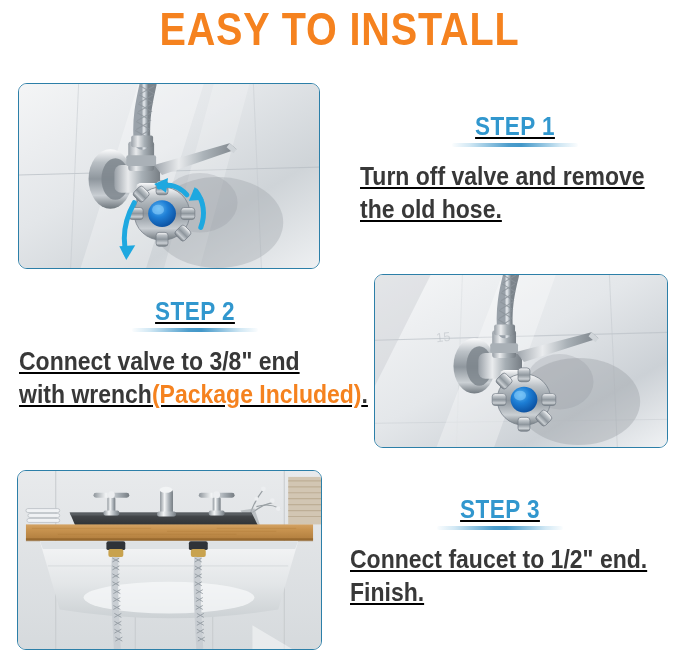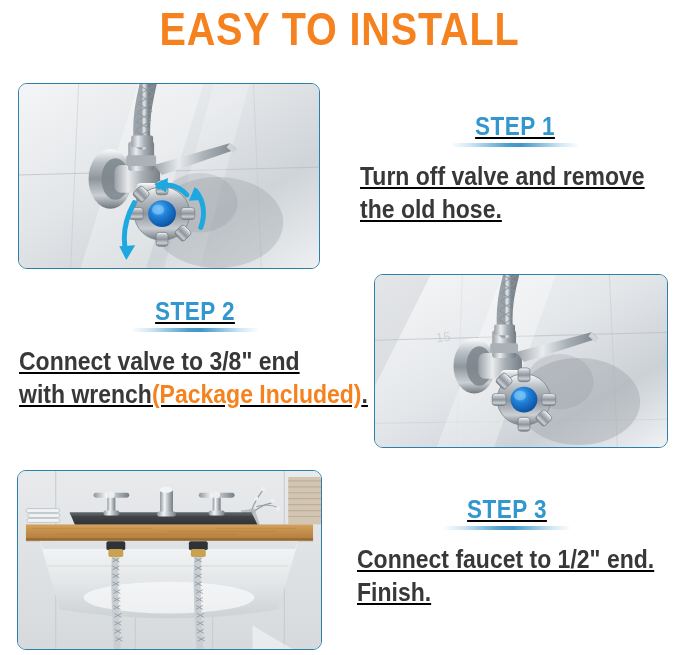--- a/index.html
+++ b/index.html
@@ -440,20 +440,20 @@
   <div class="step-label">STEP 2</div>
   <div class="step-rule" style="width:126px;"></div>
   <div style="margin-top:13px; padding-left:4px;">
     <div class="step-body">Connect valve to 3/8" end</div>
     <div class="step-body">
       <span>with wrench</span><span class="hl-orange">(Package Included)</span><span>.</span>
     </div>
   </div>
 </div>
 
-<div class="step-block" style="left:347px; top:495px; width:320px;">
+<div class="step-block" style="left:340px; top:495px; width:320px;">
   <div class="step-label">STEP 3</div>
   <div class="step-rule" style="width:126px;"></div>
   <div style="margin-top:13px; padding-left:10px;">
     <div class="step-body">Connect faucet to 1/2" end.</div>
     <div class="step-body">Finish.</div>
   </div>
 </div>
 
 </body></html>

